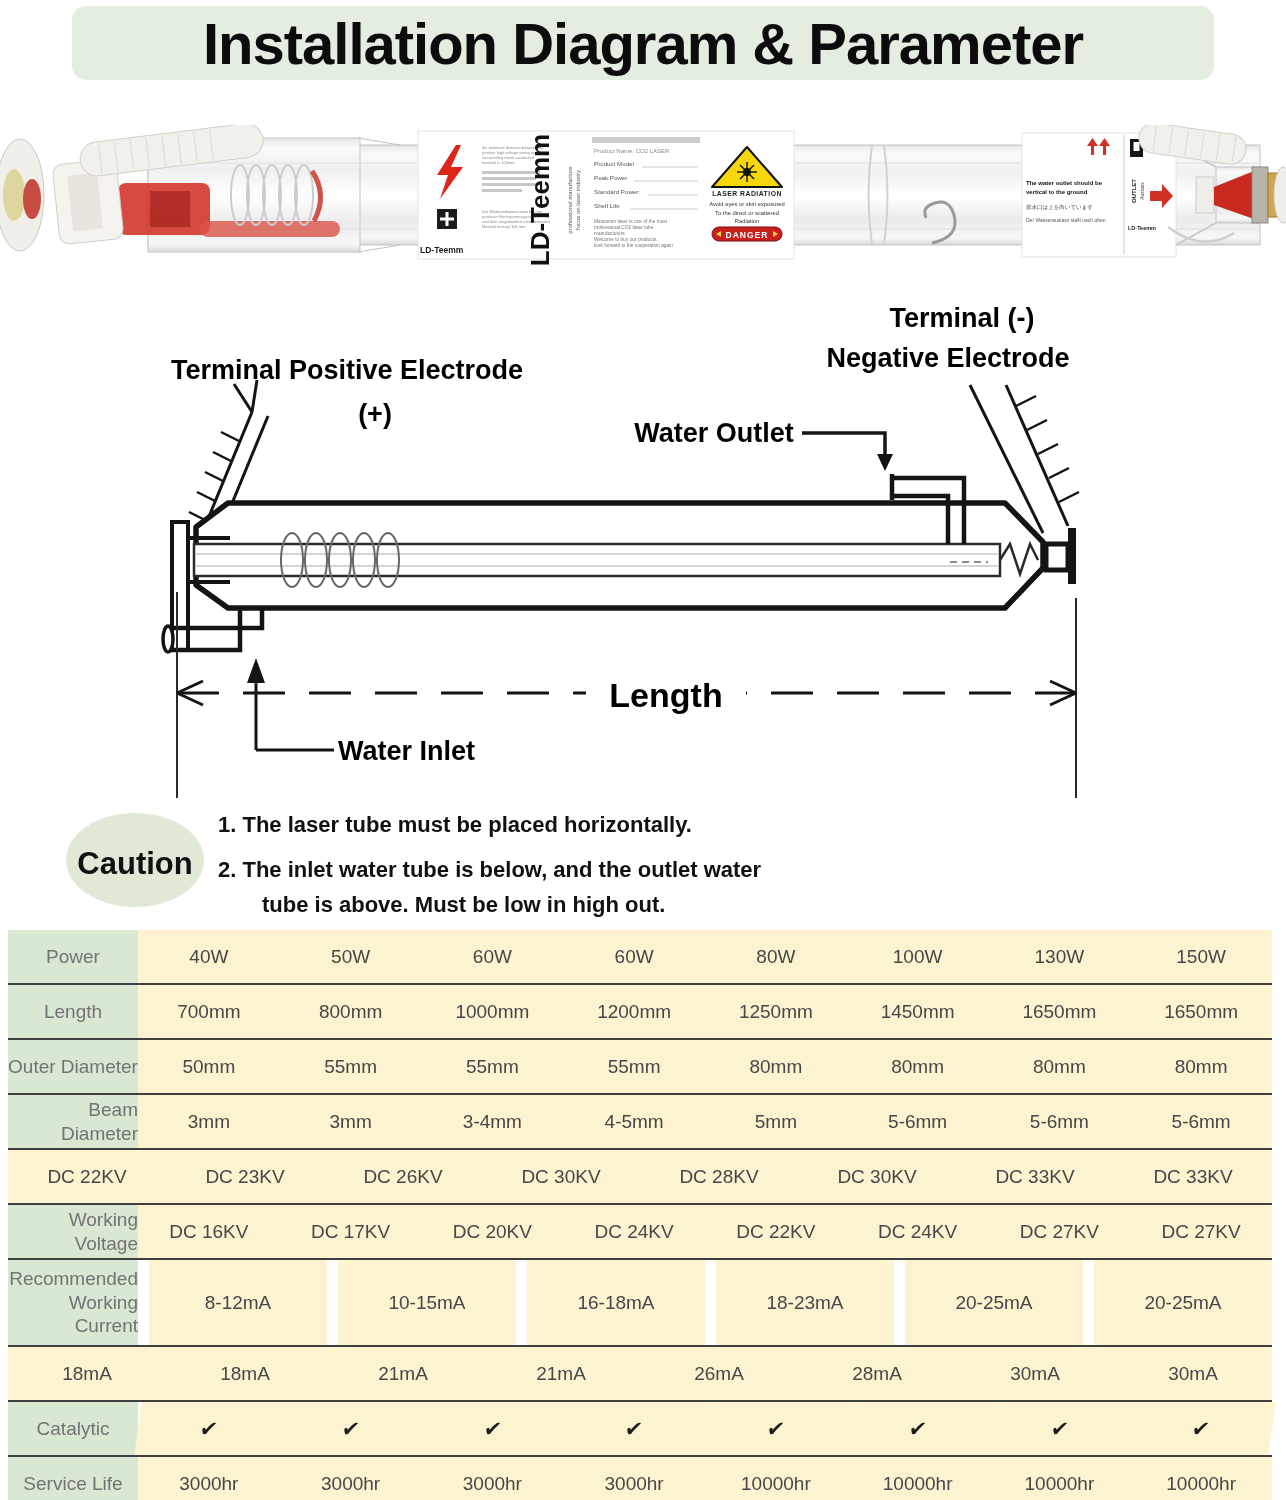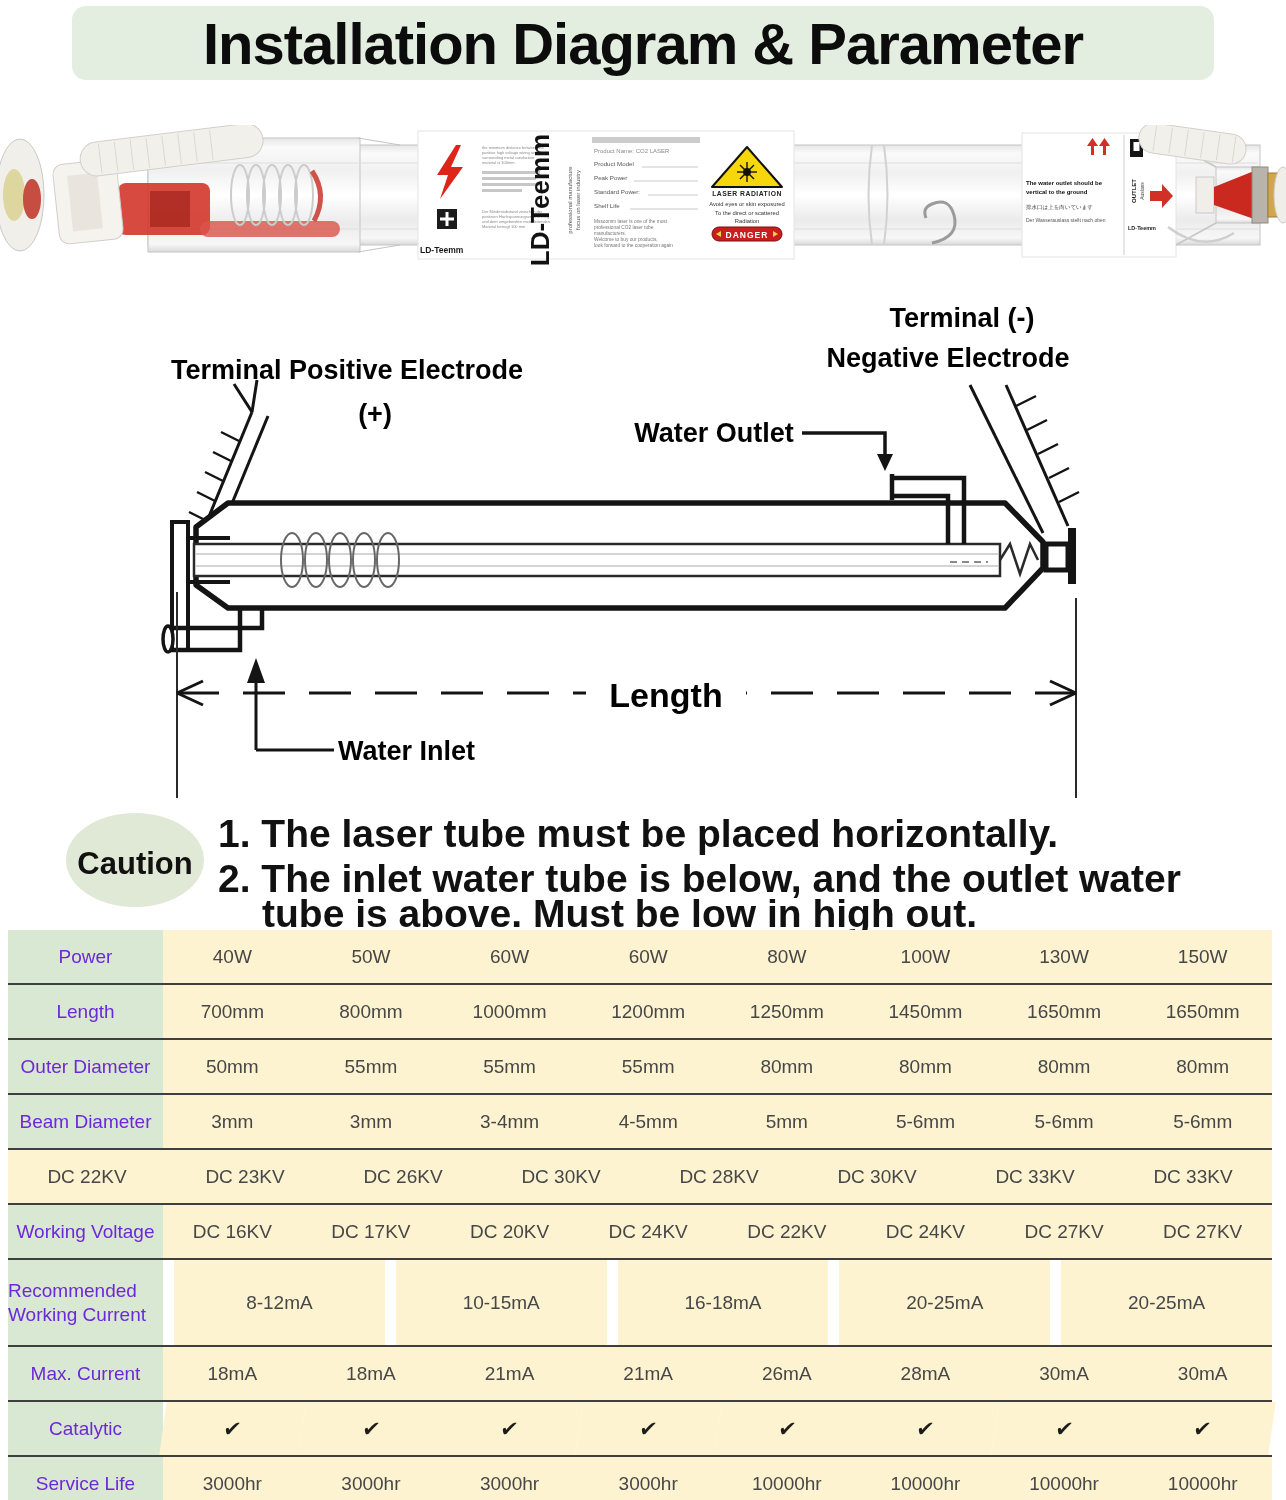--- a/index.html
+++ b/index.html
@@ -13,32 +13,32 @@
   .banner h1{margin:12px;font-size:58px;font-weight:700;letter-spacing:-1px;color:#0c0c0c;}
 
   
   .photo{left:0;top:125px;width:1286px;height:140px;}
   .schematic{left:0;top:290px;width:1286px;height:512px;}
 
   
   .caution-badge{left:66px;top:813px;width:138px;height:94px;border-radius:50%;
                  background:#dfe9d6;display:flex;align-items:center;justify-content:center;}
   .caution-badge span{font-size:31px;font-weight:700;margin-top:7px;}
-  .cline{font-size:39px;font-weight:700;white-space:nowrap;}
+  .cline{font-size:22px;font-weight:700;white-space:nowrap;}
   .c1{left:218px;top:812px;}
   .c2{left:218px;top:857px;}
   .c3{left:262px;top:892px;}
 
   
   .ptable{left:8px;top:930px;width:1264px;display:flex;flex-direction:column;}
   .trow{display:flex;height:53px;border-bottom:2px solid #3f3f3f;}
   .trow.tall{height:85px;gap:11px;}
   .trow.last{border-bottom:none;height:54px;}
-  .tlabel{width:155px;background:#d9e8d3;display:flex;align-items:center;justify-content:center;
-          text-align:left;font-size:19px;color:#6d28d9;line-height:1.25;}
+  .tlabel{width:130px;background:#d9e8d3;display:flex;align-items:center;justify-content:center;
+          text-align:right;font-size:19px;color:#737373;line-height:1.25;}
   .tcell{flex:1;background:#fdf3d0;display:flex;align-items:center;justify-content:center;
          font-size:19px;color:#474747;}
   .tcell.check{font-family:"DejaVu Sans",sans-serif;font-size:21px;font-weight:700;
                color:#1c1c1c;transform:skewX(-8deg);}
   svg text{font-family:"Liberation Sans",sans-serif;}
 </style>
 </head>
 <body>
 
 <div class="abs banner">
@@ -412,25 +412,25 @@
       <div class="tcell">DC 22KV</div>
       <div class="tcell">DC 24KV</div>
       <div class="tcell">DC 27KV</div>
       <div class="tcell">DC 27KV</div>
     </div>
     <div class="trow tall">
       <div class="tlabel">Recommended Working Current</div>
       <div class="tcell">8-12mA</div>
       <div class="tcell">10-15mA</div>
       <div class="tcell">16-18mA</div>
+      <div class="tcell">18-23mA</div>
       <div class="tcell">20-25mA</div>
       <div class="tcell">20-25mA</div>
     </div>
     <div class="trow">
-      <div class="tlabel">Max. Current</div>
       <div class="tcell">18mA</div>
       <div class="tcell">18mA</div>
       <div class="tcell">21mA</div>
       <div class="tcell">21mA</div>
       <div class="tcell">26mA</div>
       <div class="tcell">28mA</div>
       <div class="tcell">30mA</div>
       <div class="tcell">30mA</div>
     </div>
     <div class="trow">

